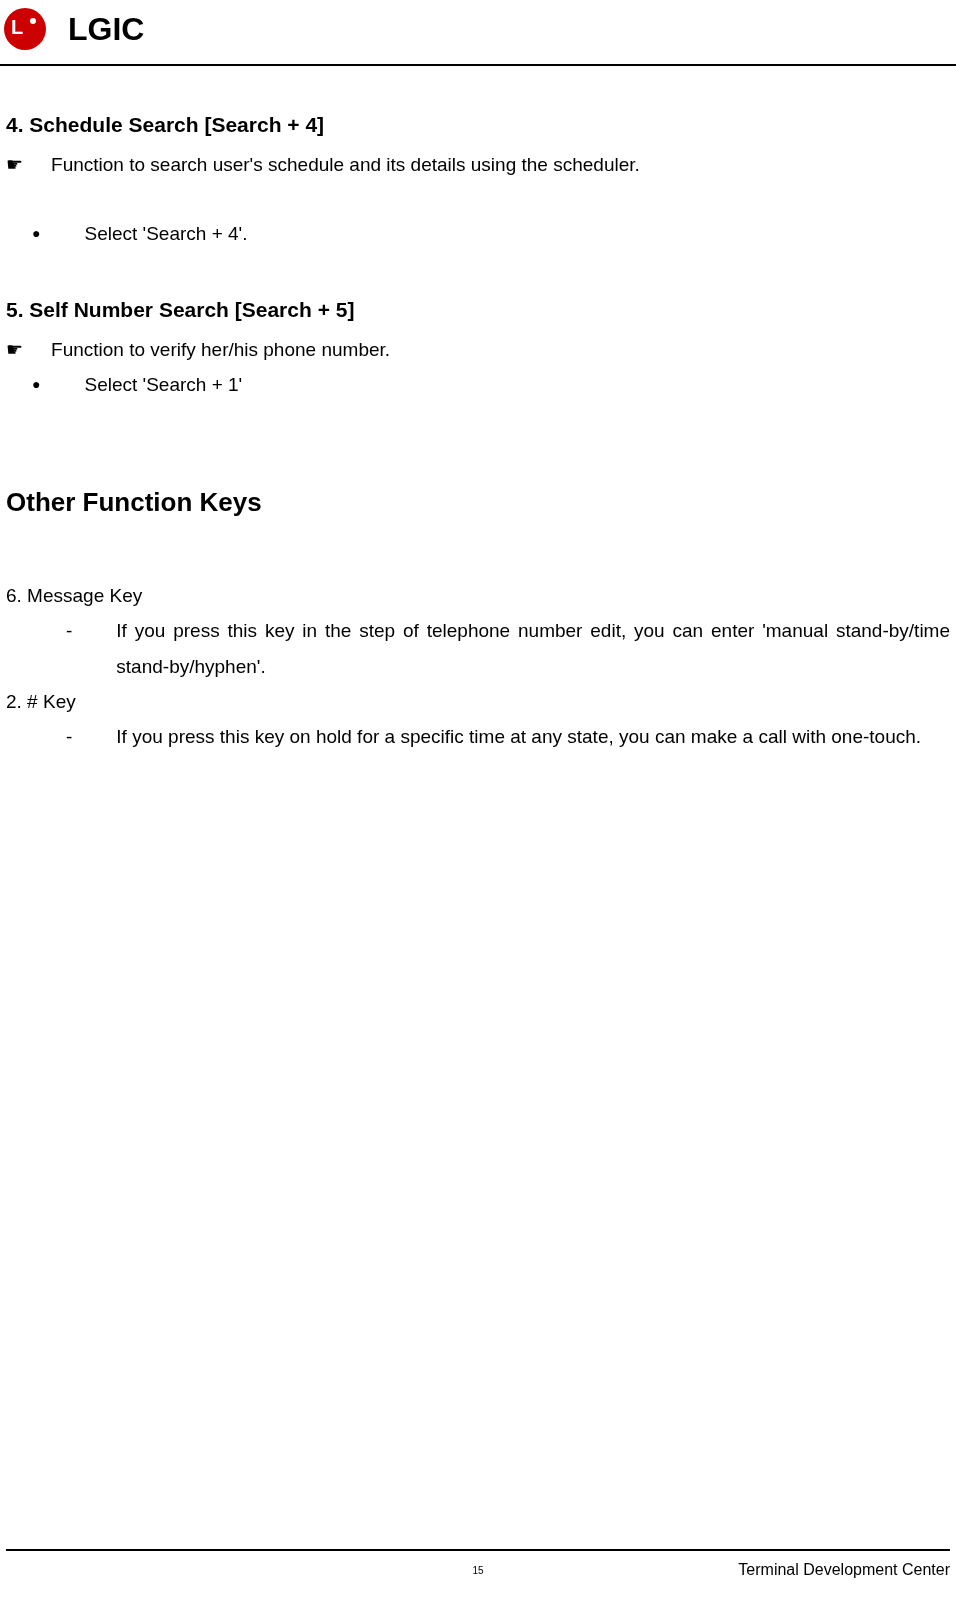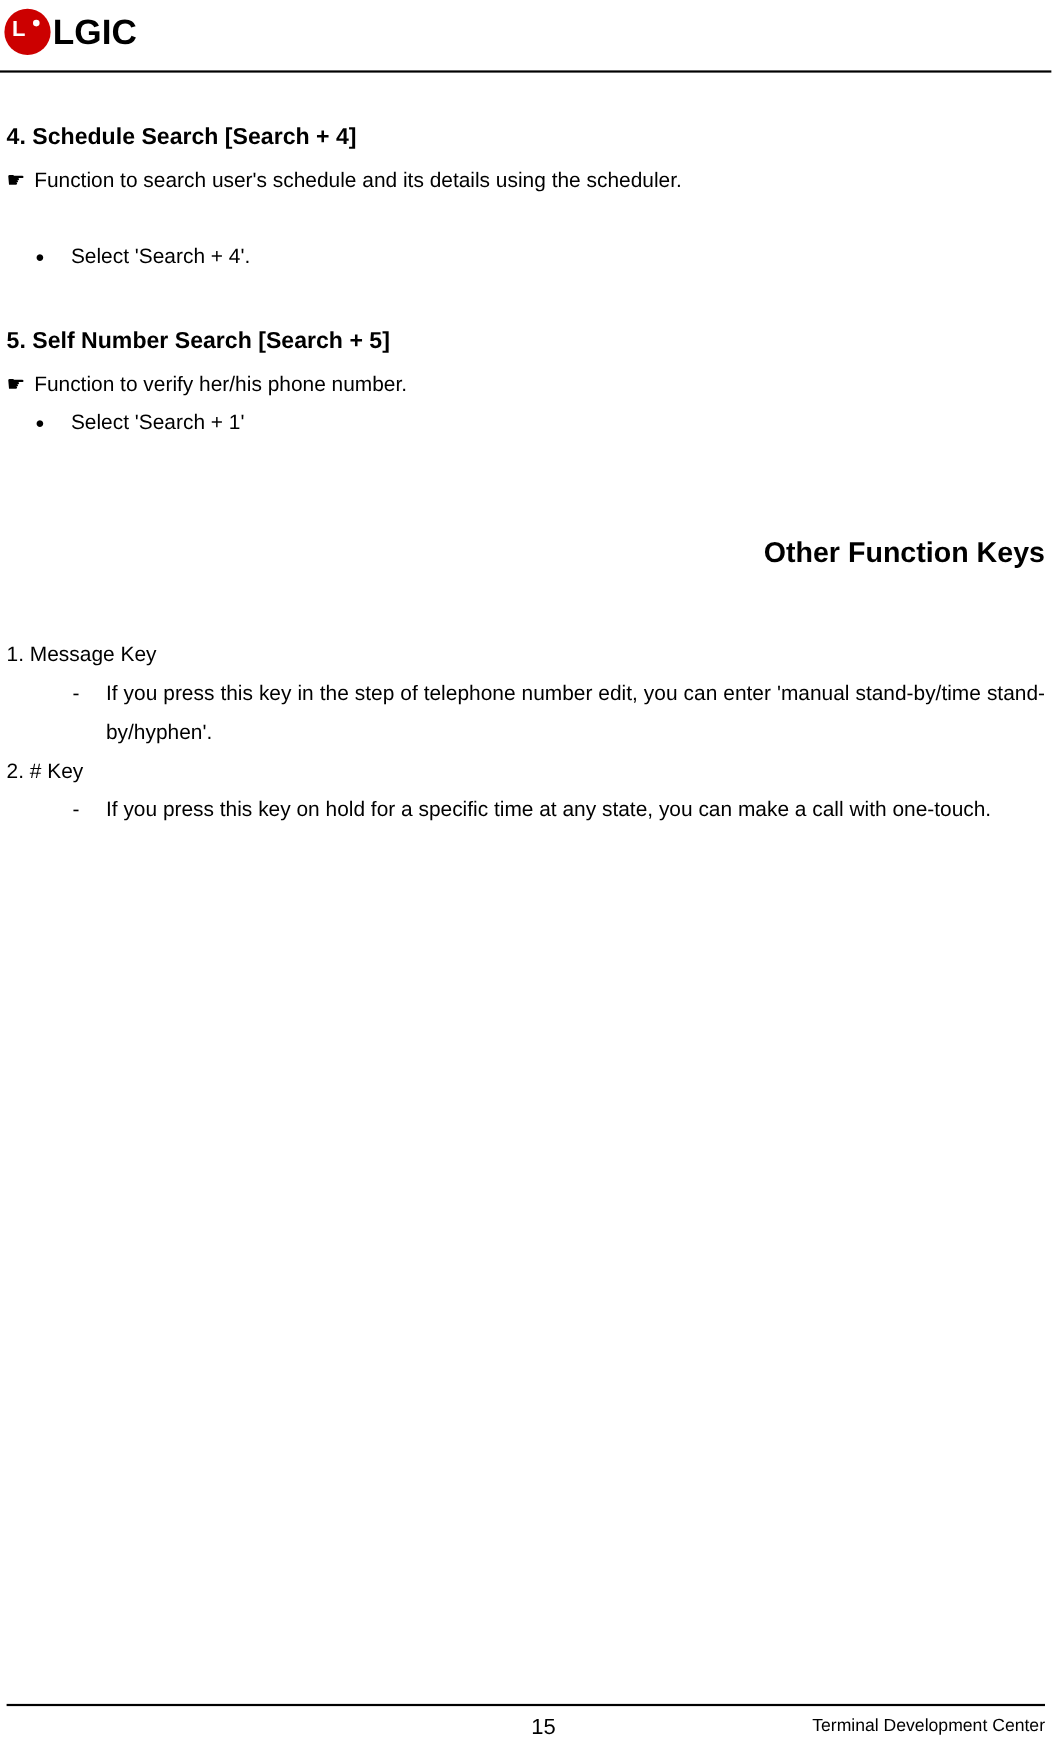--- a/index.html
+++ b/index.html
@@ -1,18 +1,19 @@
 <!DOCTYPE html>
 <html><head>
   <meta charset="utf-8">
   <style>
     * {
       margin: 0;
       padding: 0;
       box-sizing: border-box;
+      gap: 20px;
     }
     body {
       font-family: Arial, Helvetica, sans-serif;
       width: 956px;
       height: 1599px;
       background: #fff;
       color: #000;
       position: relative;
     }
     .header {
@@ -95,21 +96,20 @@
     }
     .spacer-md {
       height: 40px;
     }
     .spacer-lg {
       height: 56px;
     }
     .main-heading {
       font-weight: bold;
       font-size: 26px;
-      text-align: right;
     }
     .numbered-item {
       margin-top: 0;
     }
     .dash-sub {
       display: flex;
       padding-left: 60px;
       text-align: justify;
     }
     .dash-mark {
@@ -131,22 +131,21 @@
     }
     .footer-row {
       display: flex;
       align-items: center;
       padding: 0 6px;
     }
     .page-num {
       position: absolute;
       left: 50%;
       transform: translateX(-50%);
-      font-size: 20px;
-      margin-left: 16px;
+      font-size: 10px;
     }
     .footer-text {
       margin-left: auto;
       font-size: 16px;
     }
   </style>
 </head>
 <body>
 
 <div class="header">
@@ -181,21 +180,21 @@
   </div>
 
   <div class="spacer-lg"></div>
   <div style="height:20px;"></div>
 
   <div class="main-heading">Other Function Keys</div>
 
   <div class="spacer-md"></div>
   <div style="height:12px;"></div>
 
-  <div class="numbered-item">1. Message Key</div>
+  <div class="numbered-item">6. Message Key</div>
   <div class="dash-sub">
     <span class="dash-mark">-</span>
     <span class="dash-text">If you press this key in the step of telephone number edit, you can enter 'manual stand-by/time stand-by/hyphen'.</span>
   </div>
 
   <div class="numbered-item">2. # Key</div>
   <div class="dash-sub">
     <span class="dash-mark">-</span>
     <span class="dash-text">If you press this key on hold for a specific time at any state, you can make a call with one-touch.</span>
   </div>

